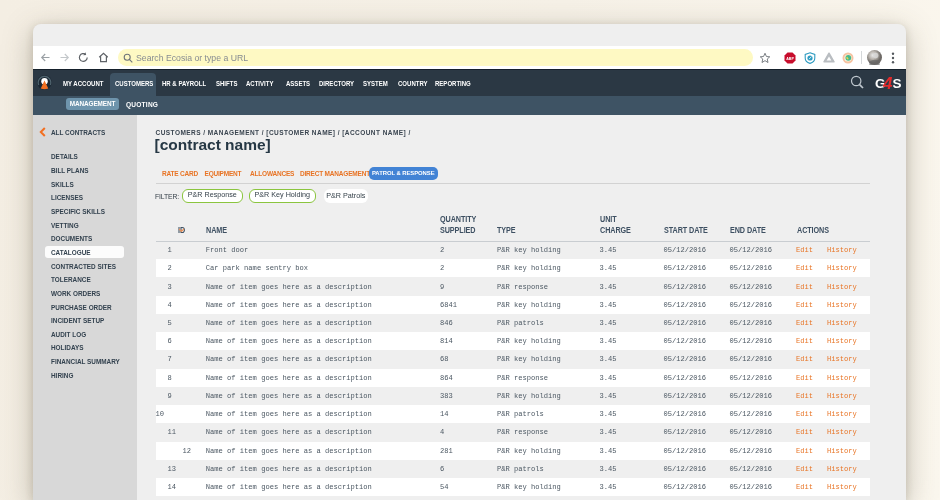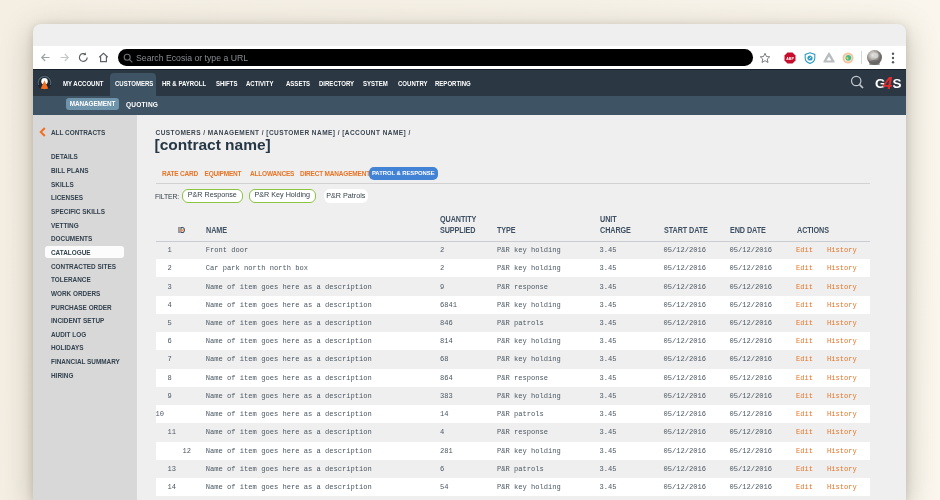--- a/index.html
+++ b/index.html
@@ -9,21 +9,21 @@
 .abs { position:absolute; }
 #win { position:absolute; left:33px; top:24px; width:873px; height:476px;
   border-radius:8px 8px 0 0; box-shadow:0 8px 30px rgba(90,80,60,0.35), 0 2px 8px rgba(90,80,60,0.2); overflow:hidden; background:#efefef; }
 #tabbar { position:absolute; left:0; top:0; width:100%; height:22px; background:#dee1e6; }
 #toolbar { position:absolute; left:0; top:22px; width:100%; height:23px; background:#fff; }
 #appnav { position:absolute; left:0; top:45px; width:100%; height:27px; background:#2b3844; border-top:1px solid #15202b; }
 #subnav { position:absolute; left:0; top:72px; width:100%; height:19px; background:#3e5364; }
 #sidebg { position:absolute; left:0; top:91px; width:103.5px; height:385px; background:#d8d8d8; }
 .tl { position:absolute; top:8.4px; width:7.2px; height:7.2px; border-radius:50%; }
 #tab { position:absolute; left:46.5px; top:6px; width:141px; height:16px; background:#fff; border-radius:8px 8px 0 0; }
-#urlfield { position:absolute; left:85px; top:3.2px; width:635px; height:16.6px; background:#000000; border-radius:8.3px; }
+#urlfield { position:absolute; left:85px; top:3.2px; width:635px; height:16.6px; background:#fef9c3; border-radius:8.3px; }
 #ov { position:absolute; left:0; top:0; width:940px; height:500px; }
 .nitem { position:absolute; top:82.5px; font-size:7px; font-weight:bold; color:#fff; letter-spacing:0px; white-space:nowrap; transform:translateY(-50%) scaleX(0.86); transform-origin:left center; }
 .sitem { position:absolute; left:51px; font-size:6.4px; font-weight:bold; color:#33424f; letter-spacing:0px; white-space:nowrap; transform:translateY(-50%); }
 .ttabx { position:absolute; top:173px; font-size:6.5px; font-weight:bold; color:#e87425; letter-spacing:-0.2px; transform:translateY(-50%); white-space:nowrap; }
 .fb { position:absolute; top:189px; height:13.5px; background:#fff; border-radius:6px; text-align:center; font-size:7.2px; color:#333f48; line-height:13.2px; white-space:nowrap; }
 .fb.grn { border:1.3px solid #8bc53f; line-height:10.9px; }
 .hc { position:absolute; font-size:8.6px; font-weight:bold; color:#3e5062; letter-spacing:-0.1px; transform:translateY(-50%) scaleX(0.84); transform-origin:left center; white-space:nowrap; }
 .trow { position:absolute; left:155.5px; width:714.5px; height:18.23px; }
 .mc { position:absolute; top:50%; transform:translateY(-50%); font-family:"Liberation Mono", monospace; font-size:7.1px; color:#4c5863; white-space:nowrap; }
 .lnk { color:#e87425; }
@@ -180,21 +180,21 @@
       <span class="mc" style="left:284.5px;">2</span>
       <span class="mc" style="left:341.5px;">P&amp;R key holding</span>
       <span class="mc" style="left:444px;">3.45</span>
       <span class="mc" style="left:508px;">05/12/2016</span>
       <span class="mc" style="left:574px;">05/12/2016</span>
       <span class="mc lnk" style="left:640.5px;">Edit</span>
       <span class="mc lnk" style="left:671.5px;">History</span>
     </div>
   <div class="trow" style="top:259.23px;background:#fff;">
       <span class="mc" style="left:12px;">2</span>
-      <span class="mc" style="left:50.3px;">Car park north north box</span>
+      <span class="mc" style="left:50.3px;">Car park name sentry box</span>
       <span class="mc" style="left:284.5px;">2</span>
       <span class="mc" style="left:341.5px;">P&amp;R key holding</span>
       <span class="mc" style="left:444px;">3.45</span>
       <span class="mc" style="left:508px;">05/12/2016</span>
       <span class="mc" style="left:574px;">05/12/2016</span>
       <span class="mc lnk" style="left:640.5px;">Edit</span>
       <span class="mc lnk" style="left:671.5px;">History</span>
     </div>
   <div class="trow" style="top:277.46px;">
       <span class="mc" style="left:12px;">3</span>

